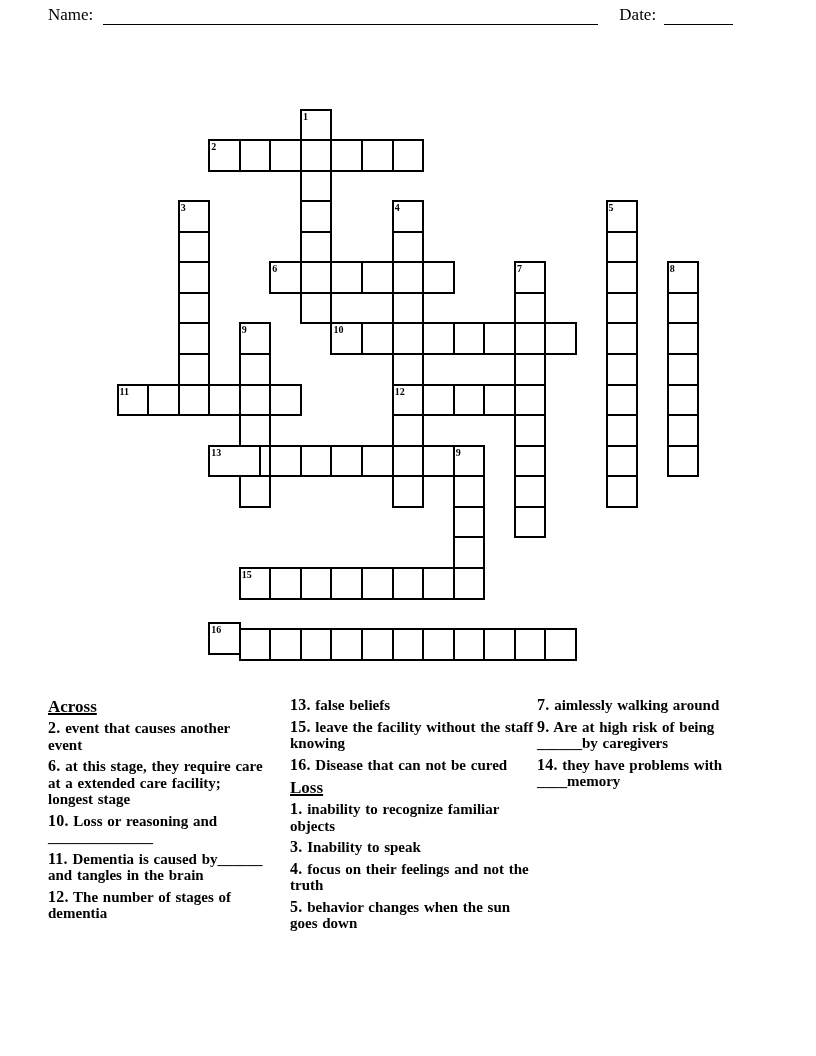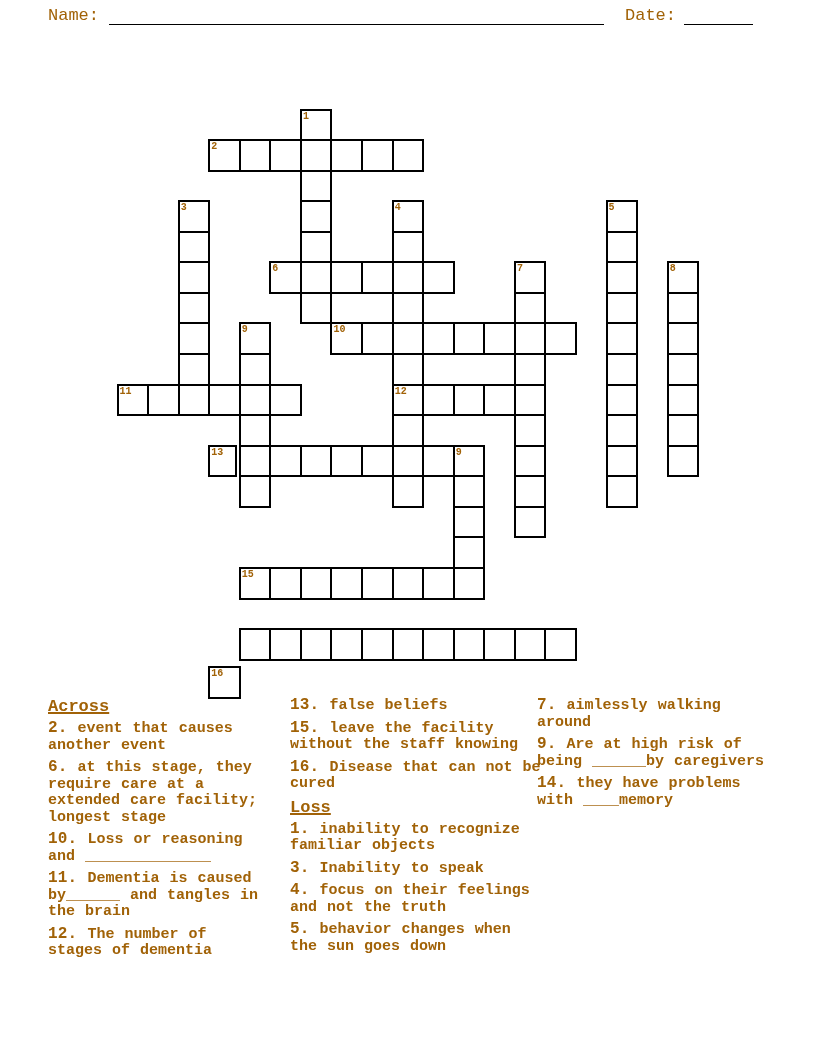--- a/index.html
+++ b/index.html
@@ -1,18 +1,18 @@
 <!DOCTYPE html>
 <html><head>
 <meta charset="utf-8">
 <style>
   html,body{margin:0;padding:0;background:#fff;}
   #page{
     position:relative;width:816px;height:1056px;background:#ffffff;
-    font-family:Liberation Mono, monospace;color:#a16207;overflow:hidden;
+    font-family:Liberation Serif, serif;color:#000000;overflow:hidden;
   }
   
   #name-row{
     position:absolute;left:48px;top:3px;width:720px;height:22px;
     font-size:17px;display:flex;align-items:flex-end;
   }
   .blank-line{border-bottom:1.6px solid #000;height:18px;}
   #name-line{width:495px;margin-left:10px;}
   #date-label{margin-left:21px;}
   #date-line{width:69px;margin-left:8px;}
@@ -157,21 +157,21 @@
       <div class="cell" style="left: 544.48px; top: 322.49px; width: 32.57px; height: 32.57px;"></div>
       <div class="cell" style="left: 116.5px; top: 383.63px; width: 32.57px; height: 32.57px;">
         <span class="cellnum">11</span>
       </div>
       <div class="cell" style="left: 147.07px; top: 383.63px; width: 32.57px; height: 32.57px;"></div>
       <div class="cell" style="left: 208.21px; top: 383.63px; width: 32.57px; height: 32.57px;"></div>
       <div class="cell" style="left: 269.35px; top: 383.63px; width: 32.57px; height: 32.57px;"></div>
       <div class="cell" style="left: 422.2px; top: 383.63px; width: 32.57px; height: 32.57px;"></div>
       <div class="cell" style="left: 452.77px; top: 383.63px; width: 32.57px; height: 32.57px;"></div>
       <div class="cell" style="left: 483.34px; top: 383.63px; width: 32.57px; height: 32.57px;"></div>
-      <div class="cell" style="left: 208.21px; top: 444.77px; width: 29px; height: 32.57px;">
+      <div class="cell" style="left: 208.21px; top: 444.77px; width: 53px; height: 32.57px;">
         <span class="cellnum">13</span>
       </div>
       <div class="cell" style="left: 269.35px; top: 444.77px; width: 32.57px; height: 32.57px;"></div>
       <div class="cell" style="left: 299.92px; top: 444.77px; width: 32.57px; height: 32.57px;"></div>
       <div class="cell" style="left: 330.49px; top: 444.77px; width: 32.57px; height: 32.57px;"></div>
       <div class="cell" style="left: 361.06px; top: 444.77px; width: 32.57px; height: 32.57px;"></div>
       <div class="cell" style="left: 422.2px; top: 444.77px; width: 32.57px; height: 32.57px;"></div>
       <div class="cell" style="left: 452.77px; top: 444.77px; width: 32.57px; height: 32.57px;">
         <span class="cellnum">9</span>
       </div>
@@ -181,21 +181,21 @@
       <div class="cell" style="left: 452.77px; top: 567.05px; width: 32.57px; height: 32.57px;"></div>
       <div class="cell" style="left: 238.78px; top: 567.05px; width: 32.57px; height: 32.57px;">
         <span class="cellnum">15</span>
       </div>
       <div class="cell" style="left: 269.35px; top: 567.05px; width: 32.57px; height: 32.57px;"></div>
       <div class="cell" style="left: 299.92px; top: 567.05px; width: 32.57px; height: 32.57px;"></div>
       <div class="cell" style="left: 330.49px; top: 567.05px; width: 32.57px; height: 32.57px;"></div>
       <div class="cell" style="left: 361.06px; top: 567.05px; width: 32.57px; height: 32.57px;"></div>
       <div class="cell" style="left: 391.63px; top: 567.05px; width: 32.57px; height: 32.57px;"></div>
       <div class="cell" style="left: 422.2px; top: 567.05px; width: 32.57px; height: 32.57px;"></div>
-      <div class="cell" style="left: 208.21px; top: 666px; width: 32.57px; height: 32.57px;">
+      <div class="cell" style="left: 208.21px; top: 622px; width: 32.57px; height: 32.57px;">
         <span class="cellnum">16</span>
       </div>
       <div class="cell" style="left: 238.78px; top: 628.19px; width: 32.57px; height: 32.57px;"></div>
       <div class="cell" style="left: 269.35px; top: 628.19px; width: 32.57px; height: 32.57px;"></div>
       <div class="cell" style="left: 299.92px; top: 628.19px; width: 32.57px; height: 32.57px;"></div>
       <div class="cell" style="left: 330.49px; top: 628.19px; width: 32.57px; height: 32.57px;"></div>
       <div class="cell" style="left: 361.06px; top: 628.19px; width: 32.57px; height: 32.57px;"></div>
       <div class="cell" style="left: 391.63px; top: 628.19px; width: 32.57px; height: 32.57px;"></div>
       <div class="cell" style="left: 422.2px; top: 628.19px; width: 32.57px; height: 32.57px;"></div>
       <div class="cell" style="left: 452.77px; top: 628.19px; width: 32.57px; height: 32.57px;"></div>

